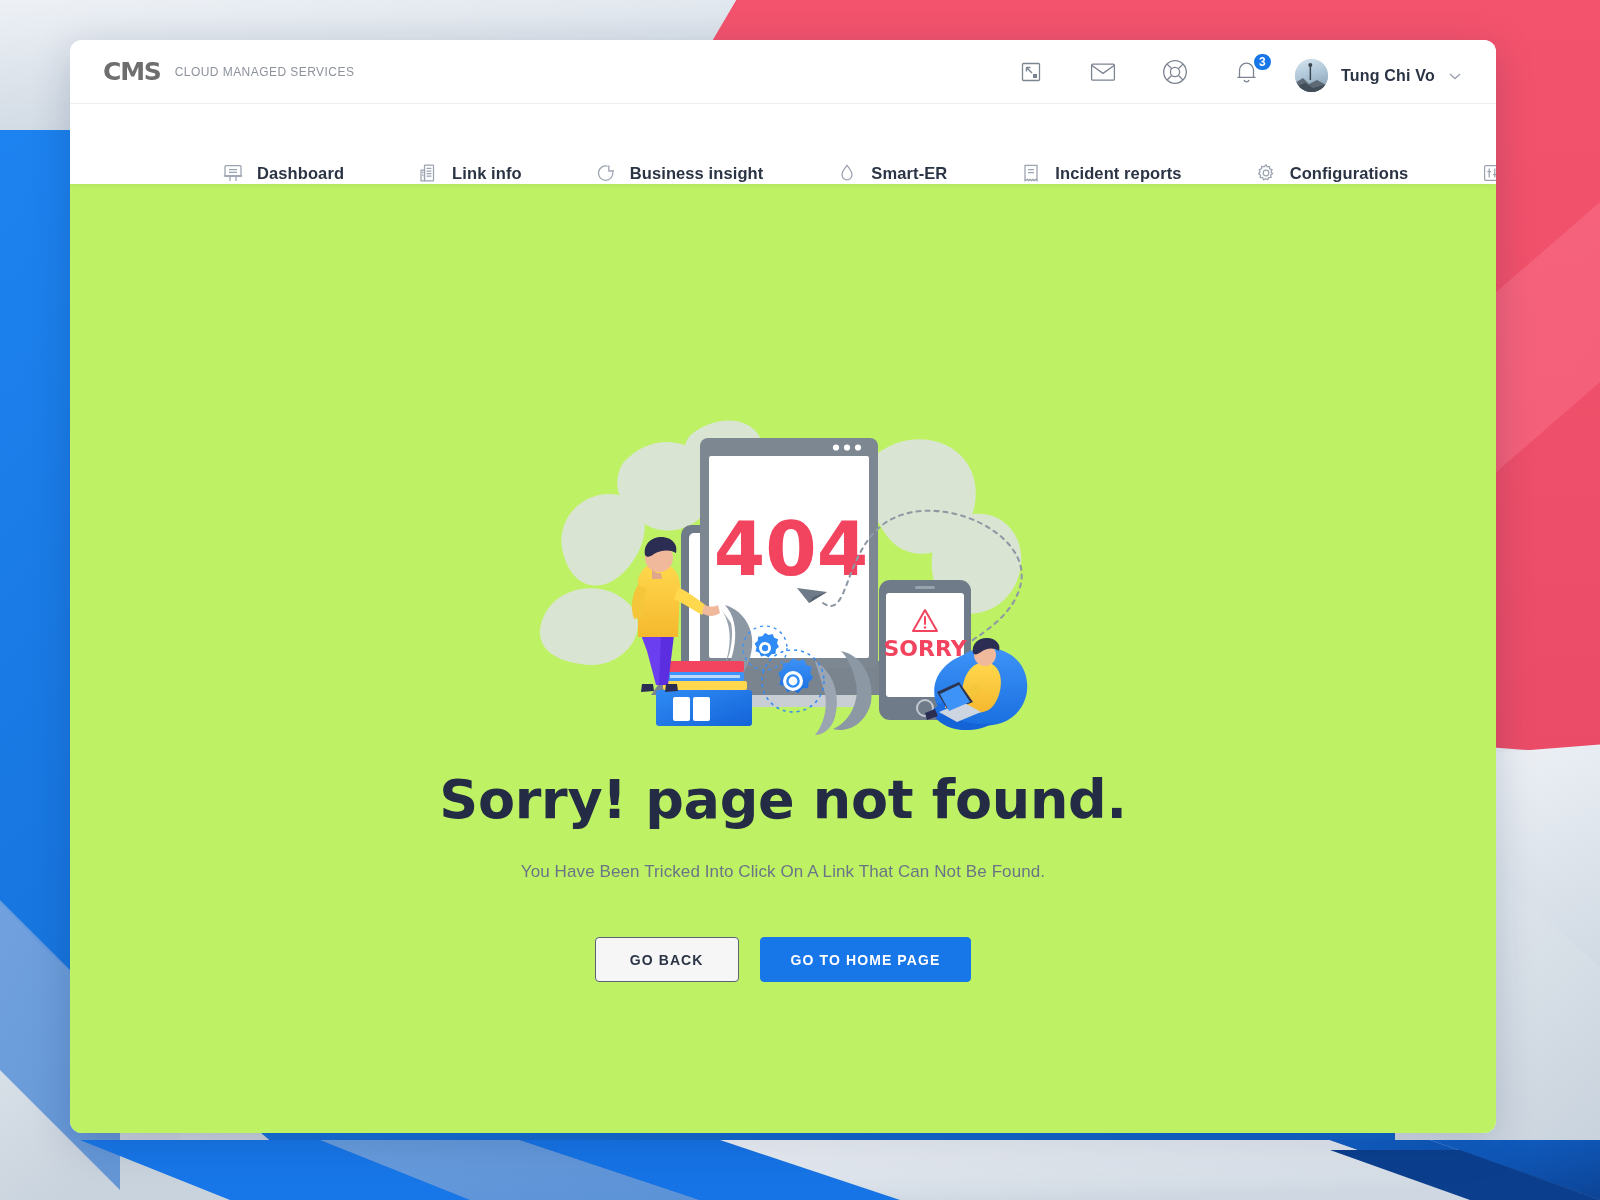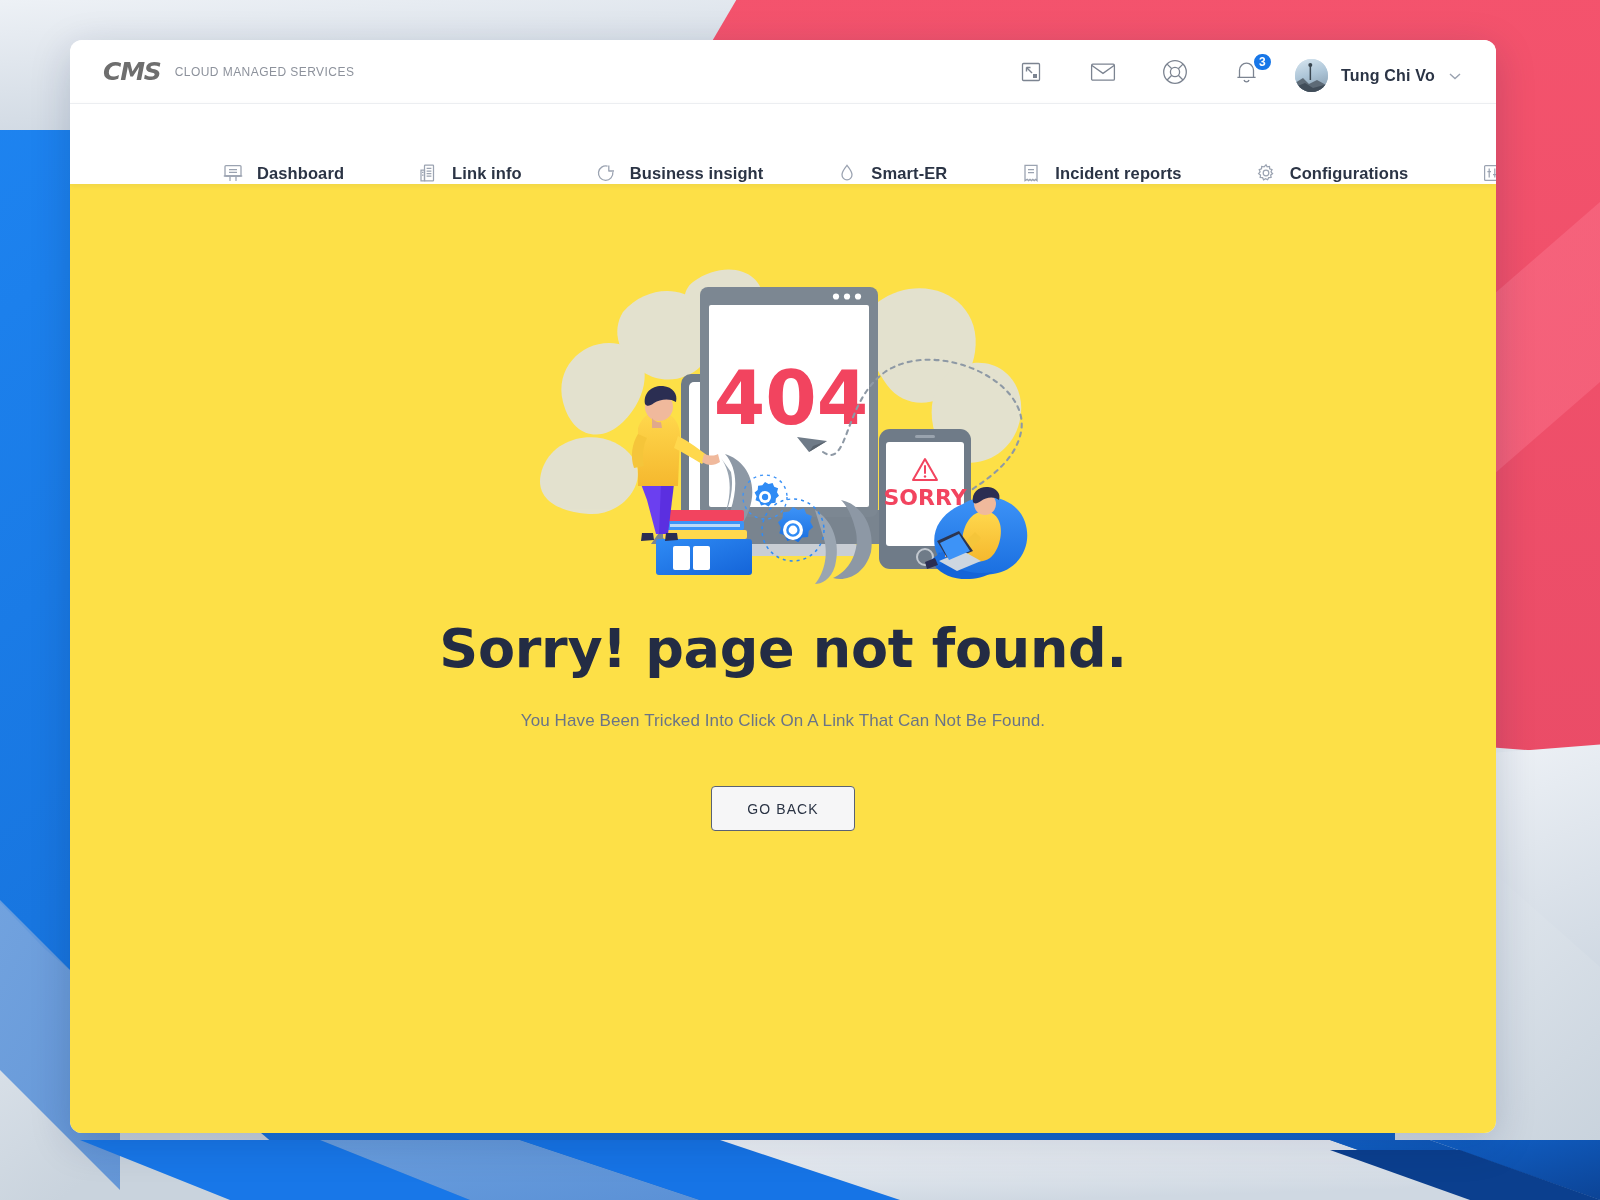--- a/index.html
+++ b/index.html
@@ -34,21 +34,21 @@
   .topbar {
     height: 63px;
     background: #ffffff;
     display: flex; align-items: center;
     padding: 0 30px 0 33px;
     flex: 0 0 auto;
   }
   .brand { display: flex; align-items: center; gap: 14px; }
   .brand-logo {
     font-family: "DejaVu Sans", sans-serif;
-    font-weight: 700; font-style: italic;
+    font-weight: 700; 
     font-size: 25px; letter-spacing: -1.2px;
     color: #6e6e6e;
     line-height: 1;
   }
   .brand-text {
     font-size: 12px;
     color: #8d929c;
     letter-spacing: .45px;
     white-space: nowrap;
   }
@@ -111,23 +111,24 @@
     cursor: pointer;
     white-space: nowrap;
   }
   .nav-item:last-child { margin-right: 0; }
   .nav-ico { width: 22px; height: 22px; display: flex; align-items: center; justify-content: center; color: #9ba3b1; }
   .nav-label { font-size: 16.5px; font-weight: 700; color: #2b3445; letter-spacing: .1px; }
 
   
   .content {
     flex: 1 1 auto;
-    background: #fde047;
+    background: #bef264;
     display: flex; flex-direction: column; align-items: center;
     padding-top: 68px;
+    justify-content: center;
   }
   .illus { width: 520px; height: 335px; position: relative; }
   .illus svg { display: block; width: 520px; height: 335px; }
 
   .headline {
     margin-top: 30px;
     font-size: 54px;
     font-weight: 700;
     color: #232c44;
     letter-spacing: -.3px;
@@ -140,21 +141,21 @@
     color: #6a7487;
     font-size: 17px;
     line-height: 27px;
     letter-spacing: .1px;
   }
   .btn-row { margin-top: 52px; display: flex; gap: 21px; }
   .btn {
     height: 45px;
     border-radius: 4px;
     font-size: 14px;
-    font-weight: 400;
+    font-weight: 700;
     letter-spacing: 1.1px;
     display: flex; align-items: center; justify-content: center;
     cursor: pointer;
     padding: 0 30px;
   }
   .btn-secondary {
     background: #f6f6f7;
     border: 1px solid #5a6273;
     color: #2b3445;
     min-width: 144px;
@@ -515,15 +516,16 @@
     </div>
 
     <div class="headline">Sorry! page not found.</div>
 
     <div class="sub">
       <div>You Have Been Tricked Into Click On A Link That Can Not Be Found.</div>
     </div>
 
     <div class="btn-row">
       <div class="btn btn-secondary">GO BACK</div>
+      <div class="btn btn-primary">GO TO HOME PAGE</div>
     </div>
   </div>
 </div>
 
 </body></html>

